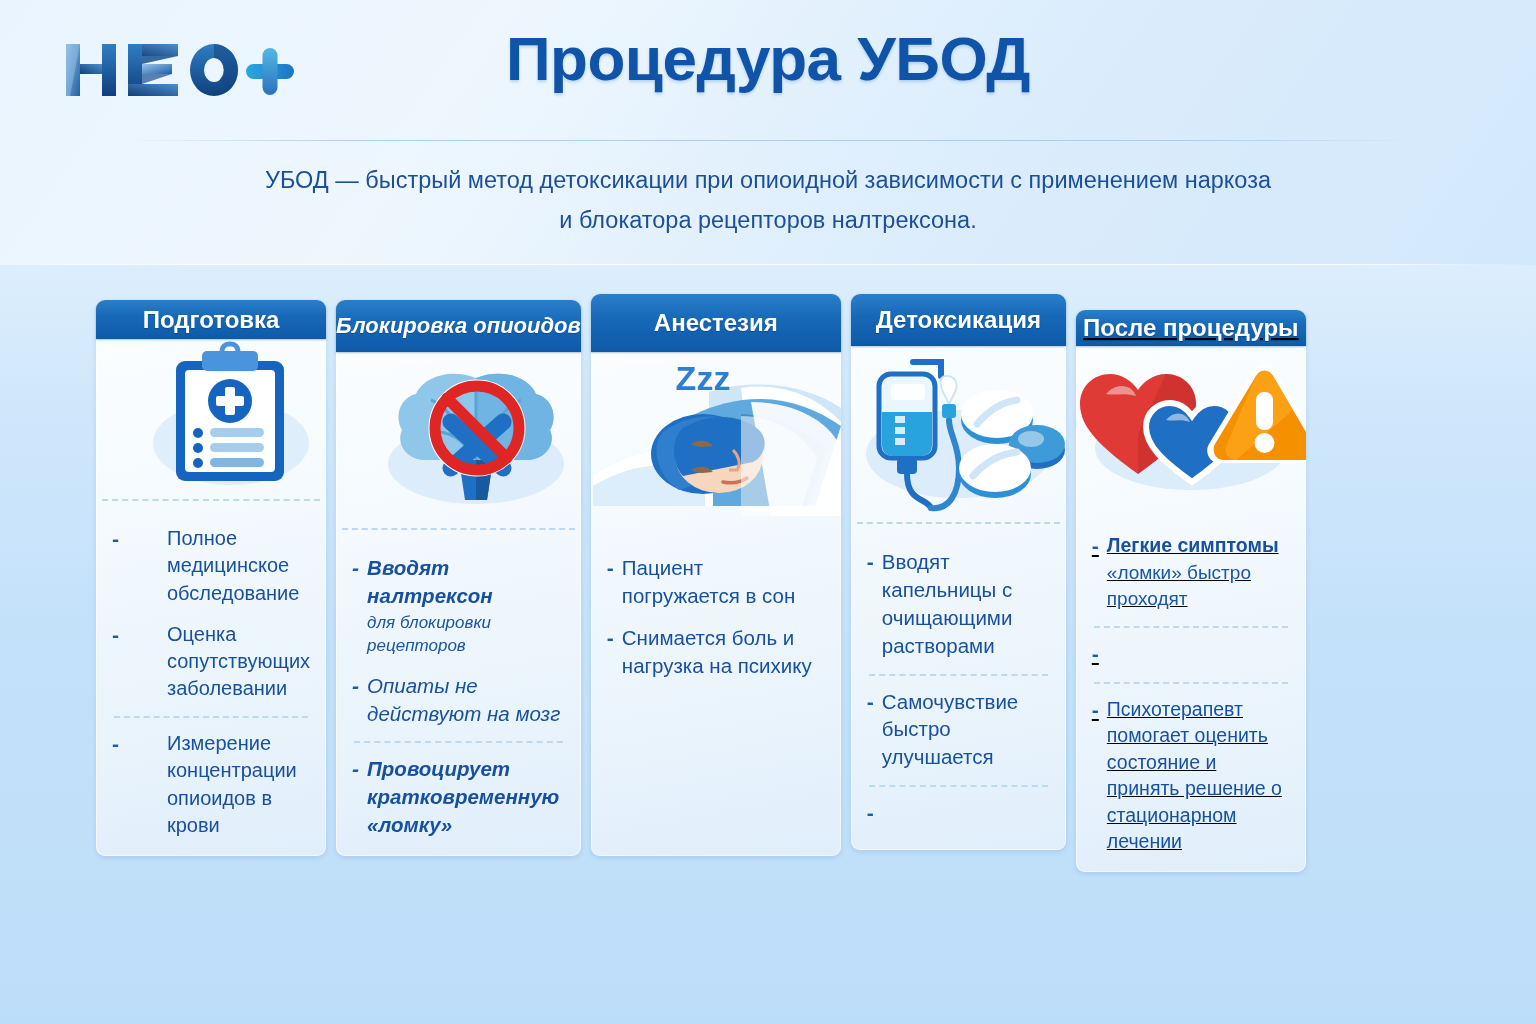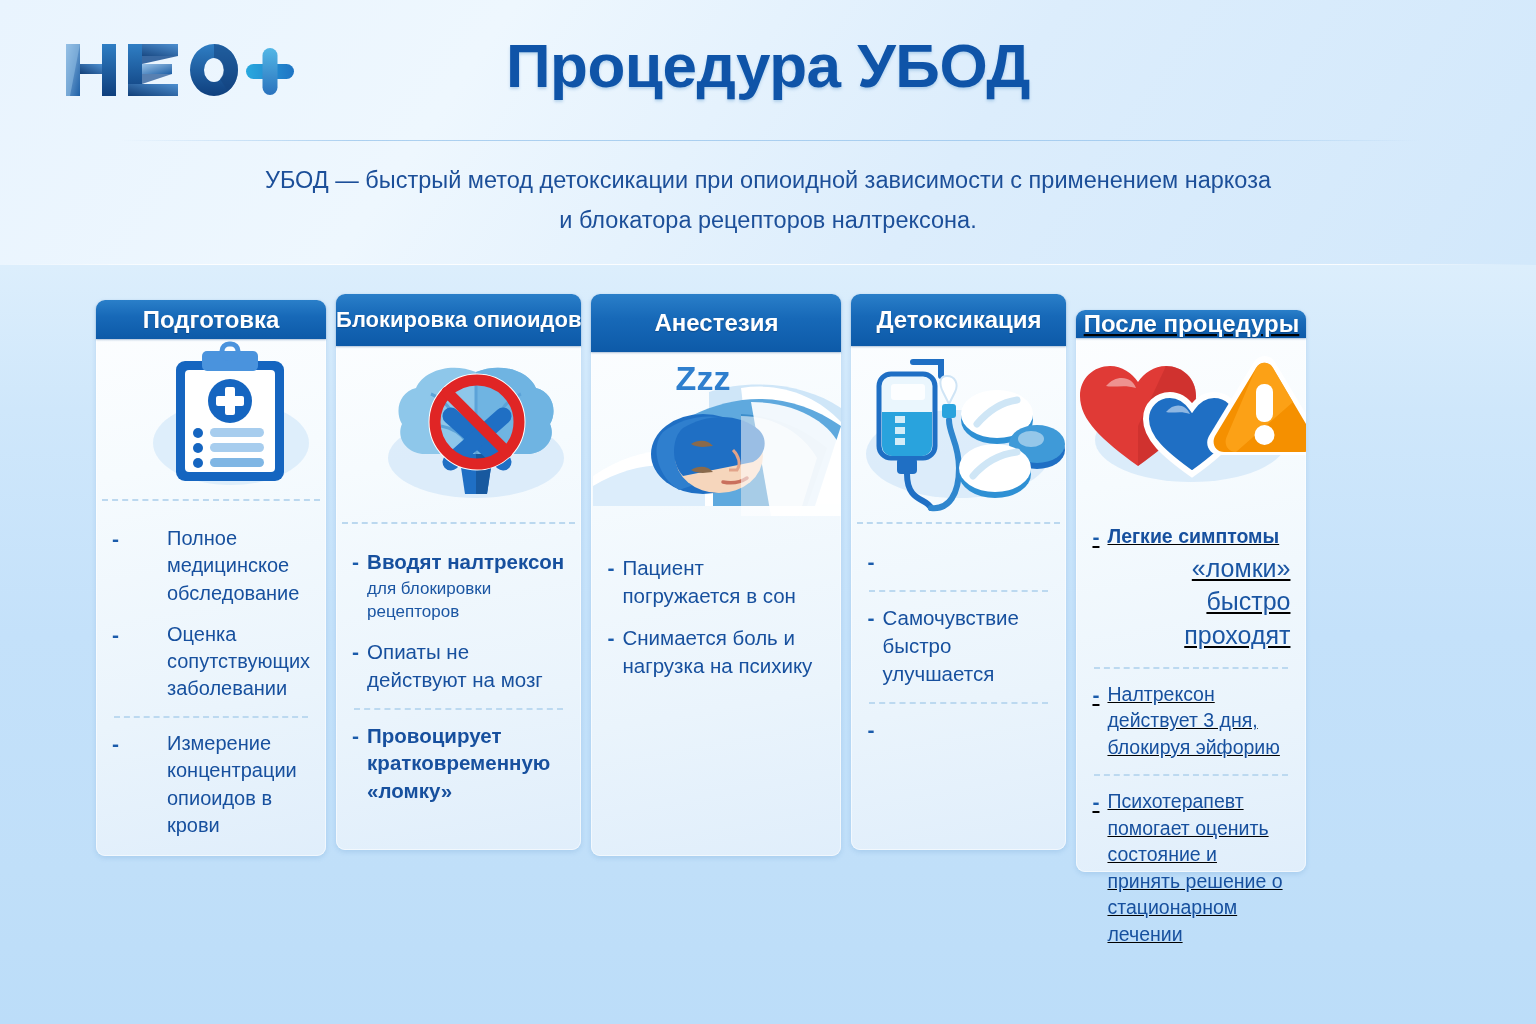--- a/index.html
+++ b/index.html
@@ -25,21 +25,21 @@
   .hdr-rule{
     position:absolute;left:120px;top:140px;width:1300px;height:1px;
     background:linear-gradient(90deg,rgba(160,200,235,0) 0%,rgba(150,195,235,.75) 18%,rgba(150,195,235,.75) 82%,rgba(160,200,235,0) 100%);
   }
 
   
   .logo{position:absolute;left:58px;top:38px;width:240px;height:66px;}
 
   
   .title{
-    position:absolute;left:0;top:30px;width:1536px;text-align:center;
+    position:absolute;left:0;top:23px;width:1536px;text-align:center;
     font-size:62px;font-weight:bold;color:#0f54a8;letter-spacing:-0.5px;
     text-shadow:0 2px 3px rgba(120,170,215,.45);
   }
   .subtitle{
     position:absolute;left:168px;top:160px;width:1200px;text-align:center;
     font-size:23.5px;color:#1c4f99;line-height:1.72;
   }
 
   
   .cards{
@@ -47,21 +47,21 @@
     display:flex;align-items:flex-start;gap:10px;padding-left:48px;
   }
   .card{
     position:relative;
     background:linear-gradient(170deg,#fdfeff 0%,#f6fbfe 30%,#eaf4fc 72%,#e0eefb 100%);
     border-radius:9px;
     box-shadow:0 2px 5px rgba(80,140,200,.22), 0 0 0 1px rgba(255,255,255,.55) inset;
     display:flex;flex-direction:column;
   }
   .card.c1{width:280px;margin-top:6px;height:556px;}
-  .card.c2{width:288px;height:556px;}
+  .card.c2{width:288px;margin-top:6px;height:556px;font-style:italic;}
   .card.c3{width:288px;margin-top:0px;height:562px;}
   .card.c4{width:288px;height:556px;}
   .card.c5{width:278px;margin-top:16px;height:562px;text-decoration:underline;}
 
   .card-head{
     height:52px;border-radius:9px 9px 0 0;
     background:linear-gradient(180deg,#2a7fc9 0%,#1769b8 42%,#0d5aa8 100%);
     display:flex;align-items:center;justify-content:center;
     box-shadow:0 1px 2px rgba(30,80,140,.35);
   }
@@ -89,21 +89,21 @@
     display:flex;gap:8px;align-items:flex-start;
     padding:7px 2px 7px 2px;
   }
   .dash{color:#1a5bab;font-size:21px;line-height:1.35;font-weight:600;flex:0 0 auto;}
   .btext{color:#17509e;font-size:20.5px;line-height:1.36;}
   .btext.bold{font-weight:bold;}
   .sub{display:block;font-size:17px;font-weight:normal;color:#1b56a3;line-height:1.35;margin-top:2px;}
   .divider{height:0;border-top:2px dashed #bcd9f0;margin:7px 4px 5px 4px;}
 
   .card.c5 .btext{font-size:19.5px;}
-  .card.c5 .sub{font-size:25px;text-align:right;}
+  .card.c5 .sub{font-size:19px;}
   .card.c1 .btext{font-size:20px;margin-left:40px;}
 </style>
 </head>
 <body>
 
 <div id="page">
 
   <div class="top-band"></div>
   <div class="band-rule"></div>
   <div class="hdr-rule"></div>
@@ -326,20 +326,21 @@
           <ellipse cx="144" cy="120" rx="36" ry="24" fill="#2e90d4"></ellipse>
           <ellipse cx="144" cy="114" rx="36" ry="24" fill="#ffffff"></ellipse>
           <path d="M122 122 c12 -14 28 -22 44 -24" fill="none" stroke="#cfe6f6" stroke-width="7" stroke-linecap="round"></path>
         </svg>
       </div>
       <div class="sep-top"></div>
       <div class="body">
         <div class="bullet-row">
           <div class="bullet">
             <span class="dash">-</span>
+            <span class="btext">Вводят капельницы с очищающими растворами</span>
           </div>
           <div class="divider"></div>
         </div>
         <div class="bullet-row">
           <div class="bullet">
             <span class="dash">-</span>
             <span class="btext">Самочувствие быстро улучшается</span>
           </div>
           <div class="divider"></div>
         </div>
@@ -378,21 +379,20 @@
             <span class="btext bold">
               <span>Легкие симптомы</span>
               <span class="sub">«ломки» быстро проходят</span>
             </span>
           </div>
           <div class="divider"></div>
         </div>
         <div class="bullet-row">
           <div class="bullet">
             <span class="dash">-</span>
-            <span class="btext">Налтрексон действует 3 дня, блокируя эйфорию</span>
           </div>
           <div class="divider"></div>
         </div>
         <div class="bullet-row">
           <div class="bullet">
             <span class="dash">-</span>
             <span class="btext">Психотерапевт помогает оценить состояние и принять решение о стационарном лечении</span>
           </div>
         </div>
       </div>

